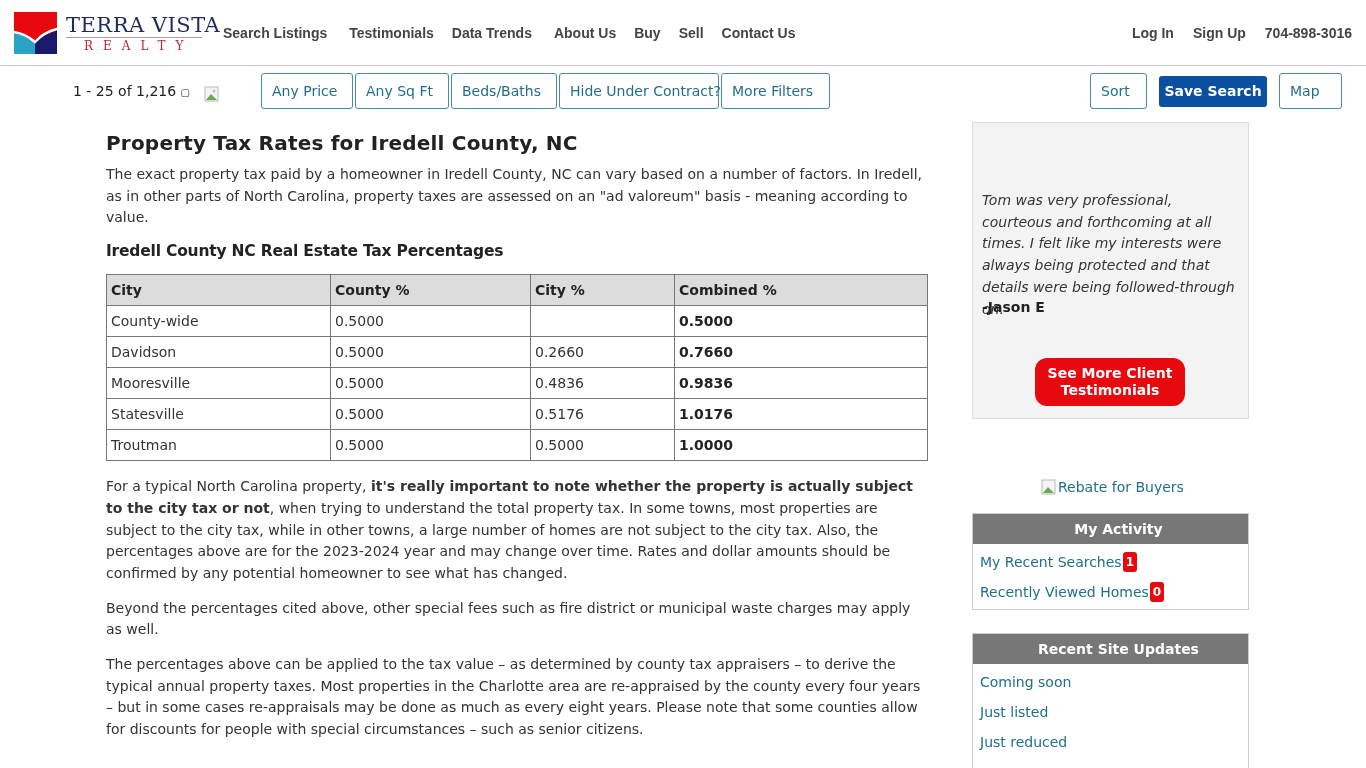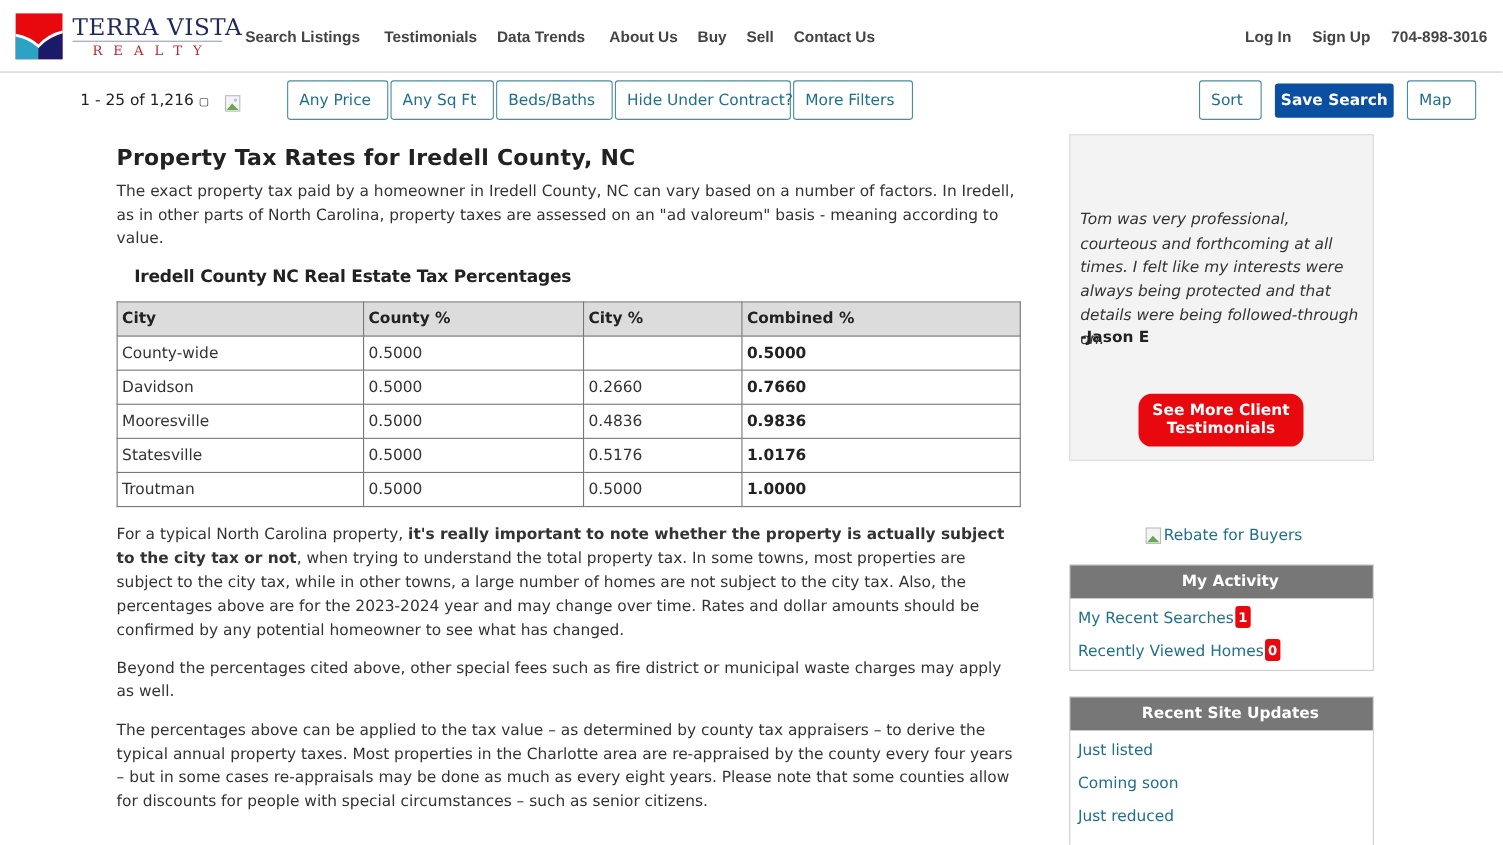--- a/index.html
+++ b/index.html
@@ -26,21 +26,21 @@
     .results-count { position: absolute; left: 73px; top: 17px; font-size: 14px; color: #222; white-space: nowrap; }
     .broken-img { position: absolute; left: 204px; top: 20px; width: 16px; height: 16px; }
     .fbtn { position: absolute; top: 7px; height: 36px; border: 1px solid #4a8ca0; border-radius: 3px; background: #fff; color: #21708a; font-size: 14px; padding: 0 10px; line-height: 34px; white-space: nowrap; cursor: pointer; }
     .fbtn .caret { font-size: 9px; }
     .save-btn { position: absolute; left: 1159px; top: 10px; width: 108px; height: 31px; background: #0b4fa0; color: #fff; font-weight: bold; font-size: 14px; border-radius: 3px; text-align: center; line-height: 31px; cursor: pointer; }
 
     
     .main { position: absolute; left: 106px; top: 128px; width: 822px; }
     h1 { font-size: 20px; font-weight: bold; color: #222; line-height: 30px; margin-bottom: 6px; letter-spacing: 0.2px; }
     p { font-size: 14px; line-height: 21.7px; color: #333; margin-bottom: 13px; }
-    h2 { font-family: "DejaVu Sans", sans-serif; font-size: 15.5px; font-weight: bold; color: #222; margin: 4px 0 14px 16px; letter-spacing: -0.2px; }
+    h2 { font-family: "DejaVu Sans", sans-serif; font-size: 15.5px; font-weight: bold; color: #222; margin: 4px 0 14px 0; letter-spacing: -0.2px; }
 
     table { border-collapse: collapse; width: 822px; margin-bottom: 15px; }
     th, td { border: 1px solid #777; text-align: left; font-size: 14px; padding: 0 4px; height: 31px; }
     th { background: #dcdcdc; font-weight: bold; color: #222; height: 31px; }
     td.bold { font-weight: bold; color: #222; }
     .col1 { width: 224px; } .col2 { width: 200px; } .col3 { width: 144px; }
 
     
     .testimonial { position: absolute; left: 972px; top: 122px; width: 277px; height: 297px; background: #f3f3f3; border: 1px solid #ddd; }
     .quote { position: absolute; left: 9px; top: 23px; width: 260px; font-style: italic; font-size: 14px; line-height: 21.7px; color: #333; margin-top: 44px; }
@@ -180,17 +180,17 @@
   <div class="panel-head">My Activity</div>
   <div style="padding-top:3px">
     <span class="panel-link"><span>My Recent Searches</span><span class="badge">1</span></span>
     <span class="panel-link"><span>Recently Viewed Homes</span><span class="badge">0</span></span>
   </div>
 </div>
 
 <div class="panel" style="top:633px;height:140px">
   <div class="panel-head">Recent Site Updates</div>
   <div style="padding-top:3px">
+    <span class="panel-link">Coming soon</span>
     <span class="panel-link">Just listed</span>
-    <span class="panel-link">Coming soon</span>
     <span class="panel-link">Just reduced</span>
   </div>
 </div>
 
 </body></html>

